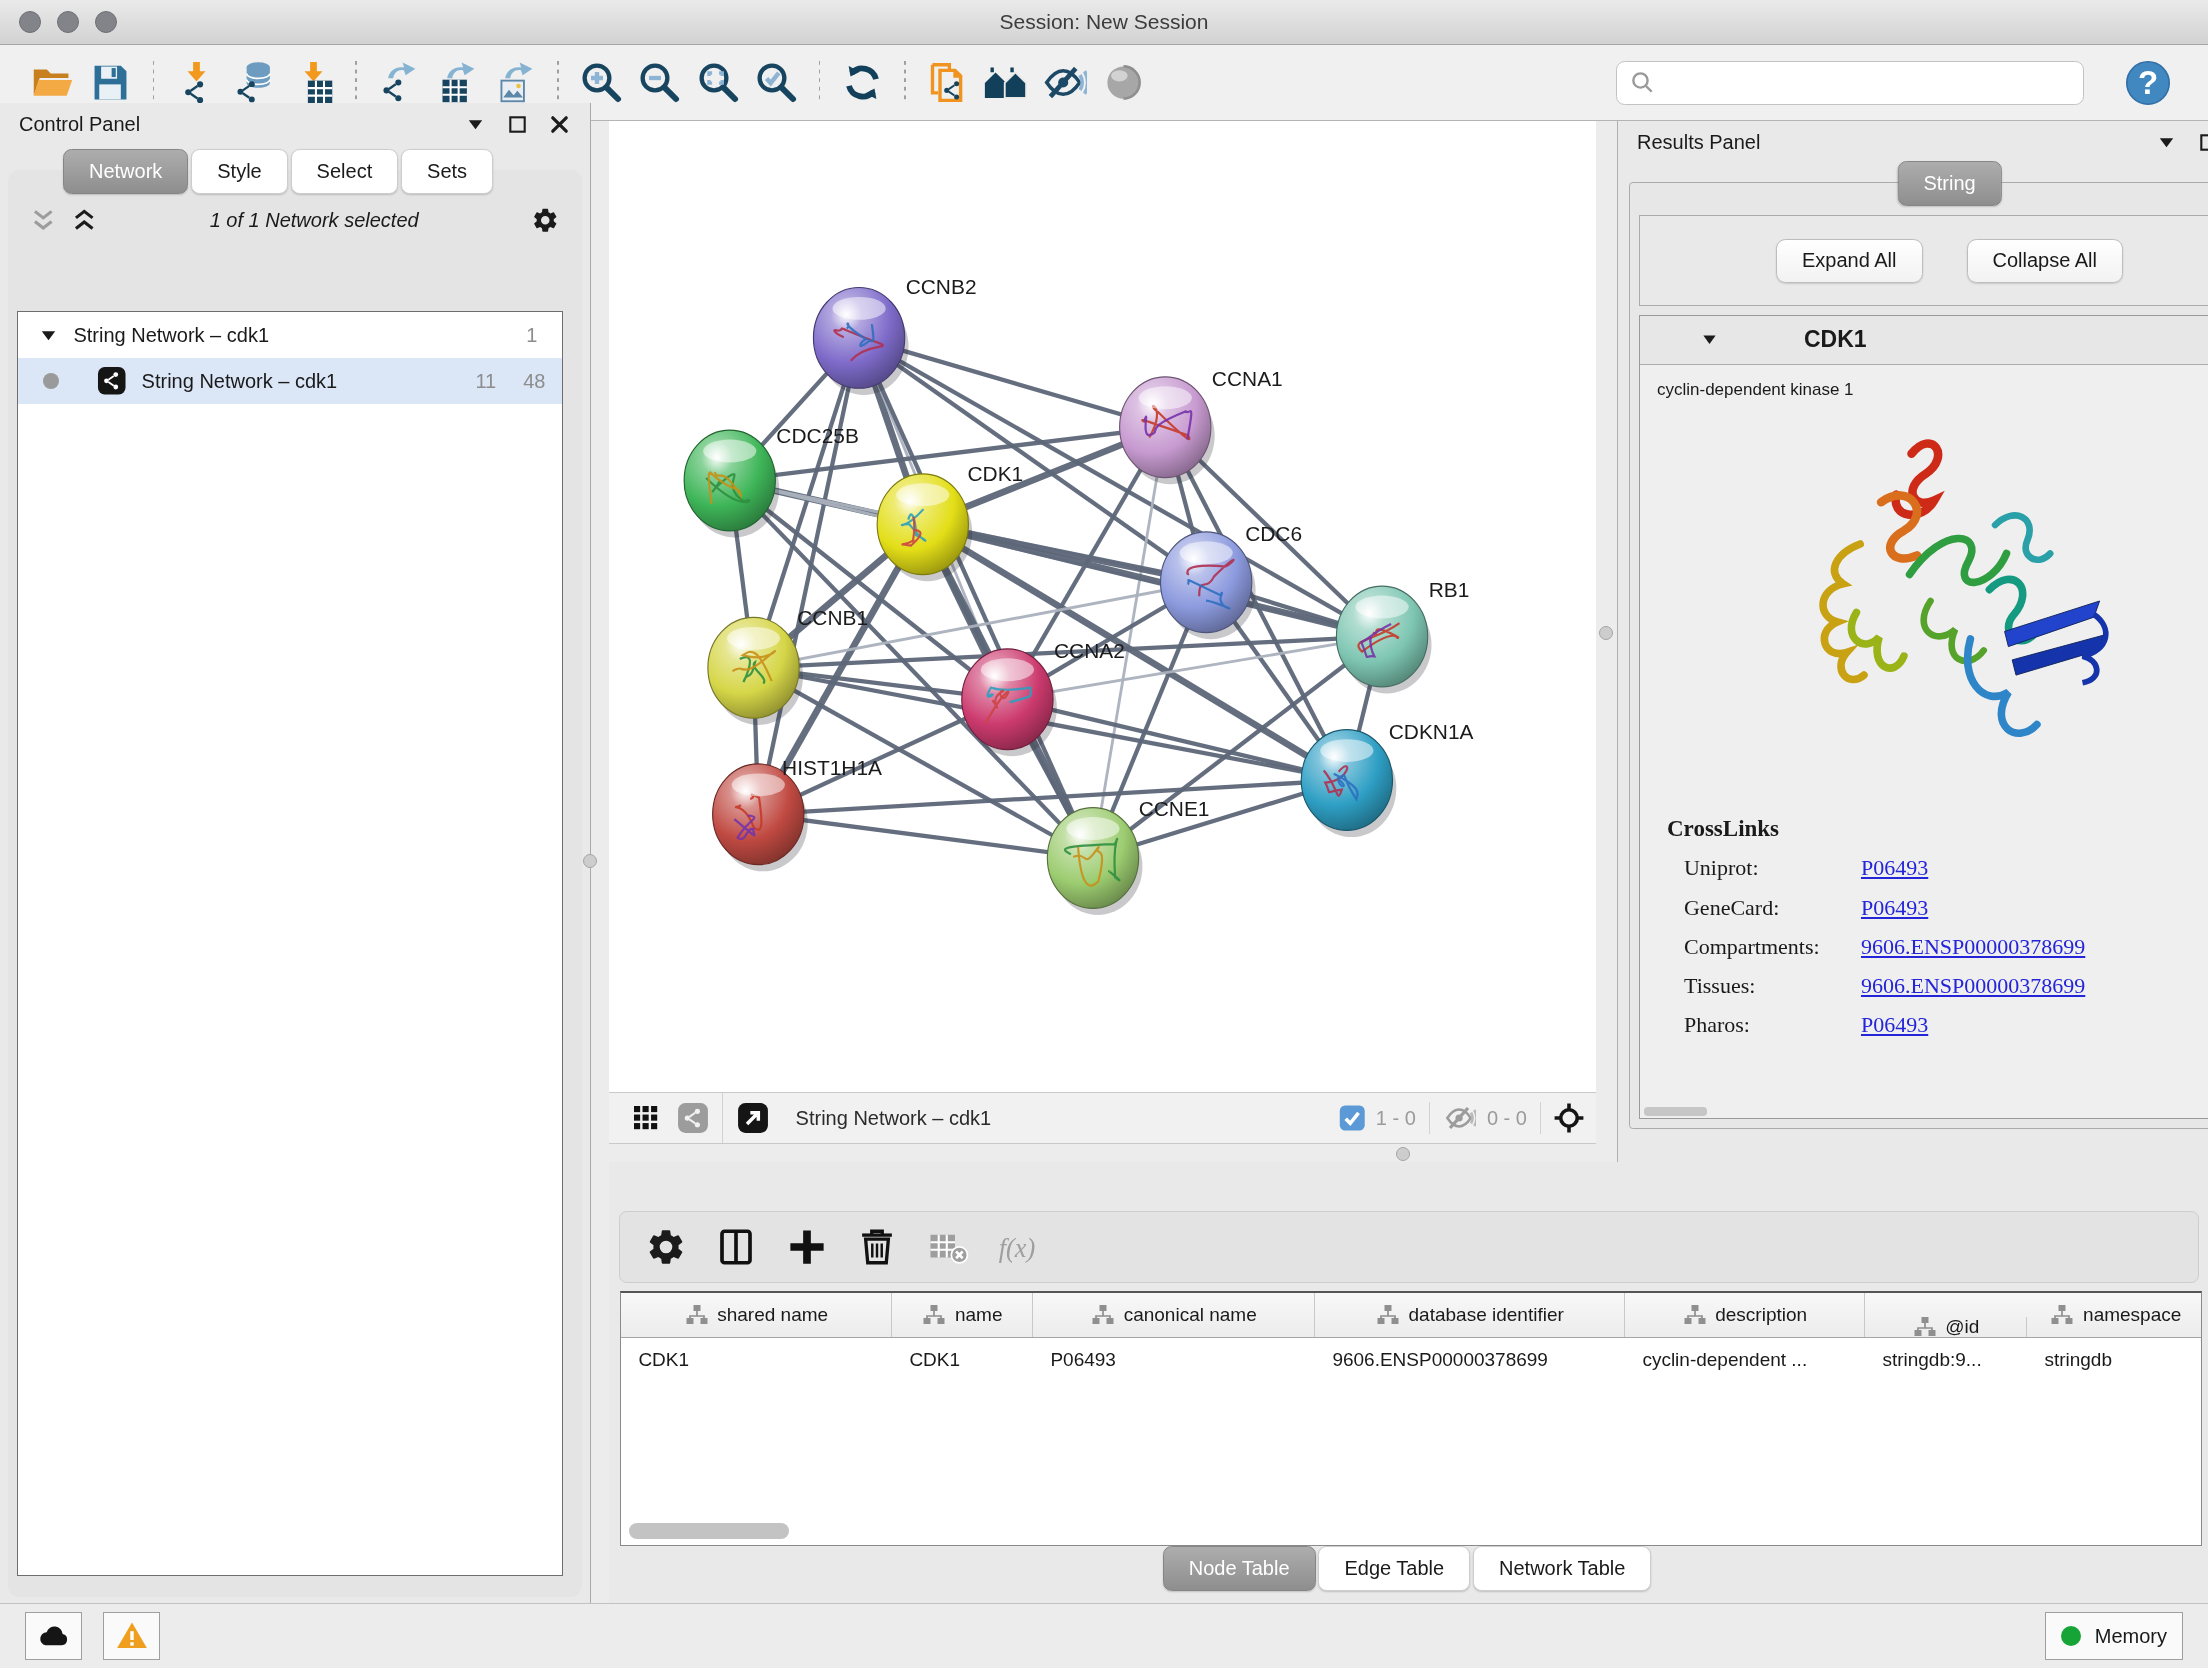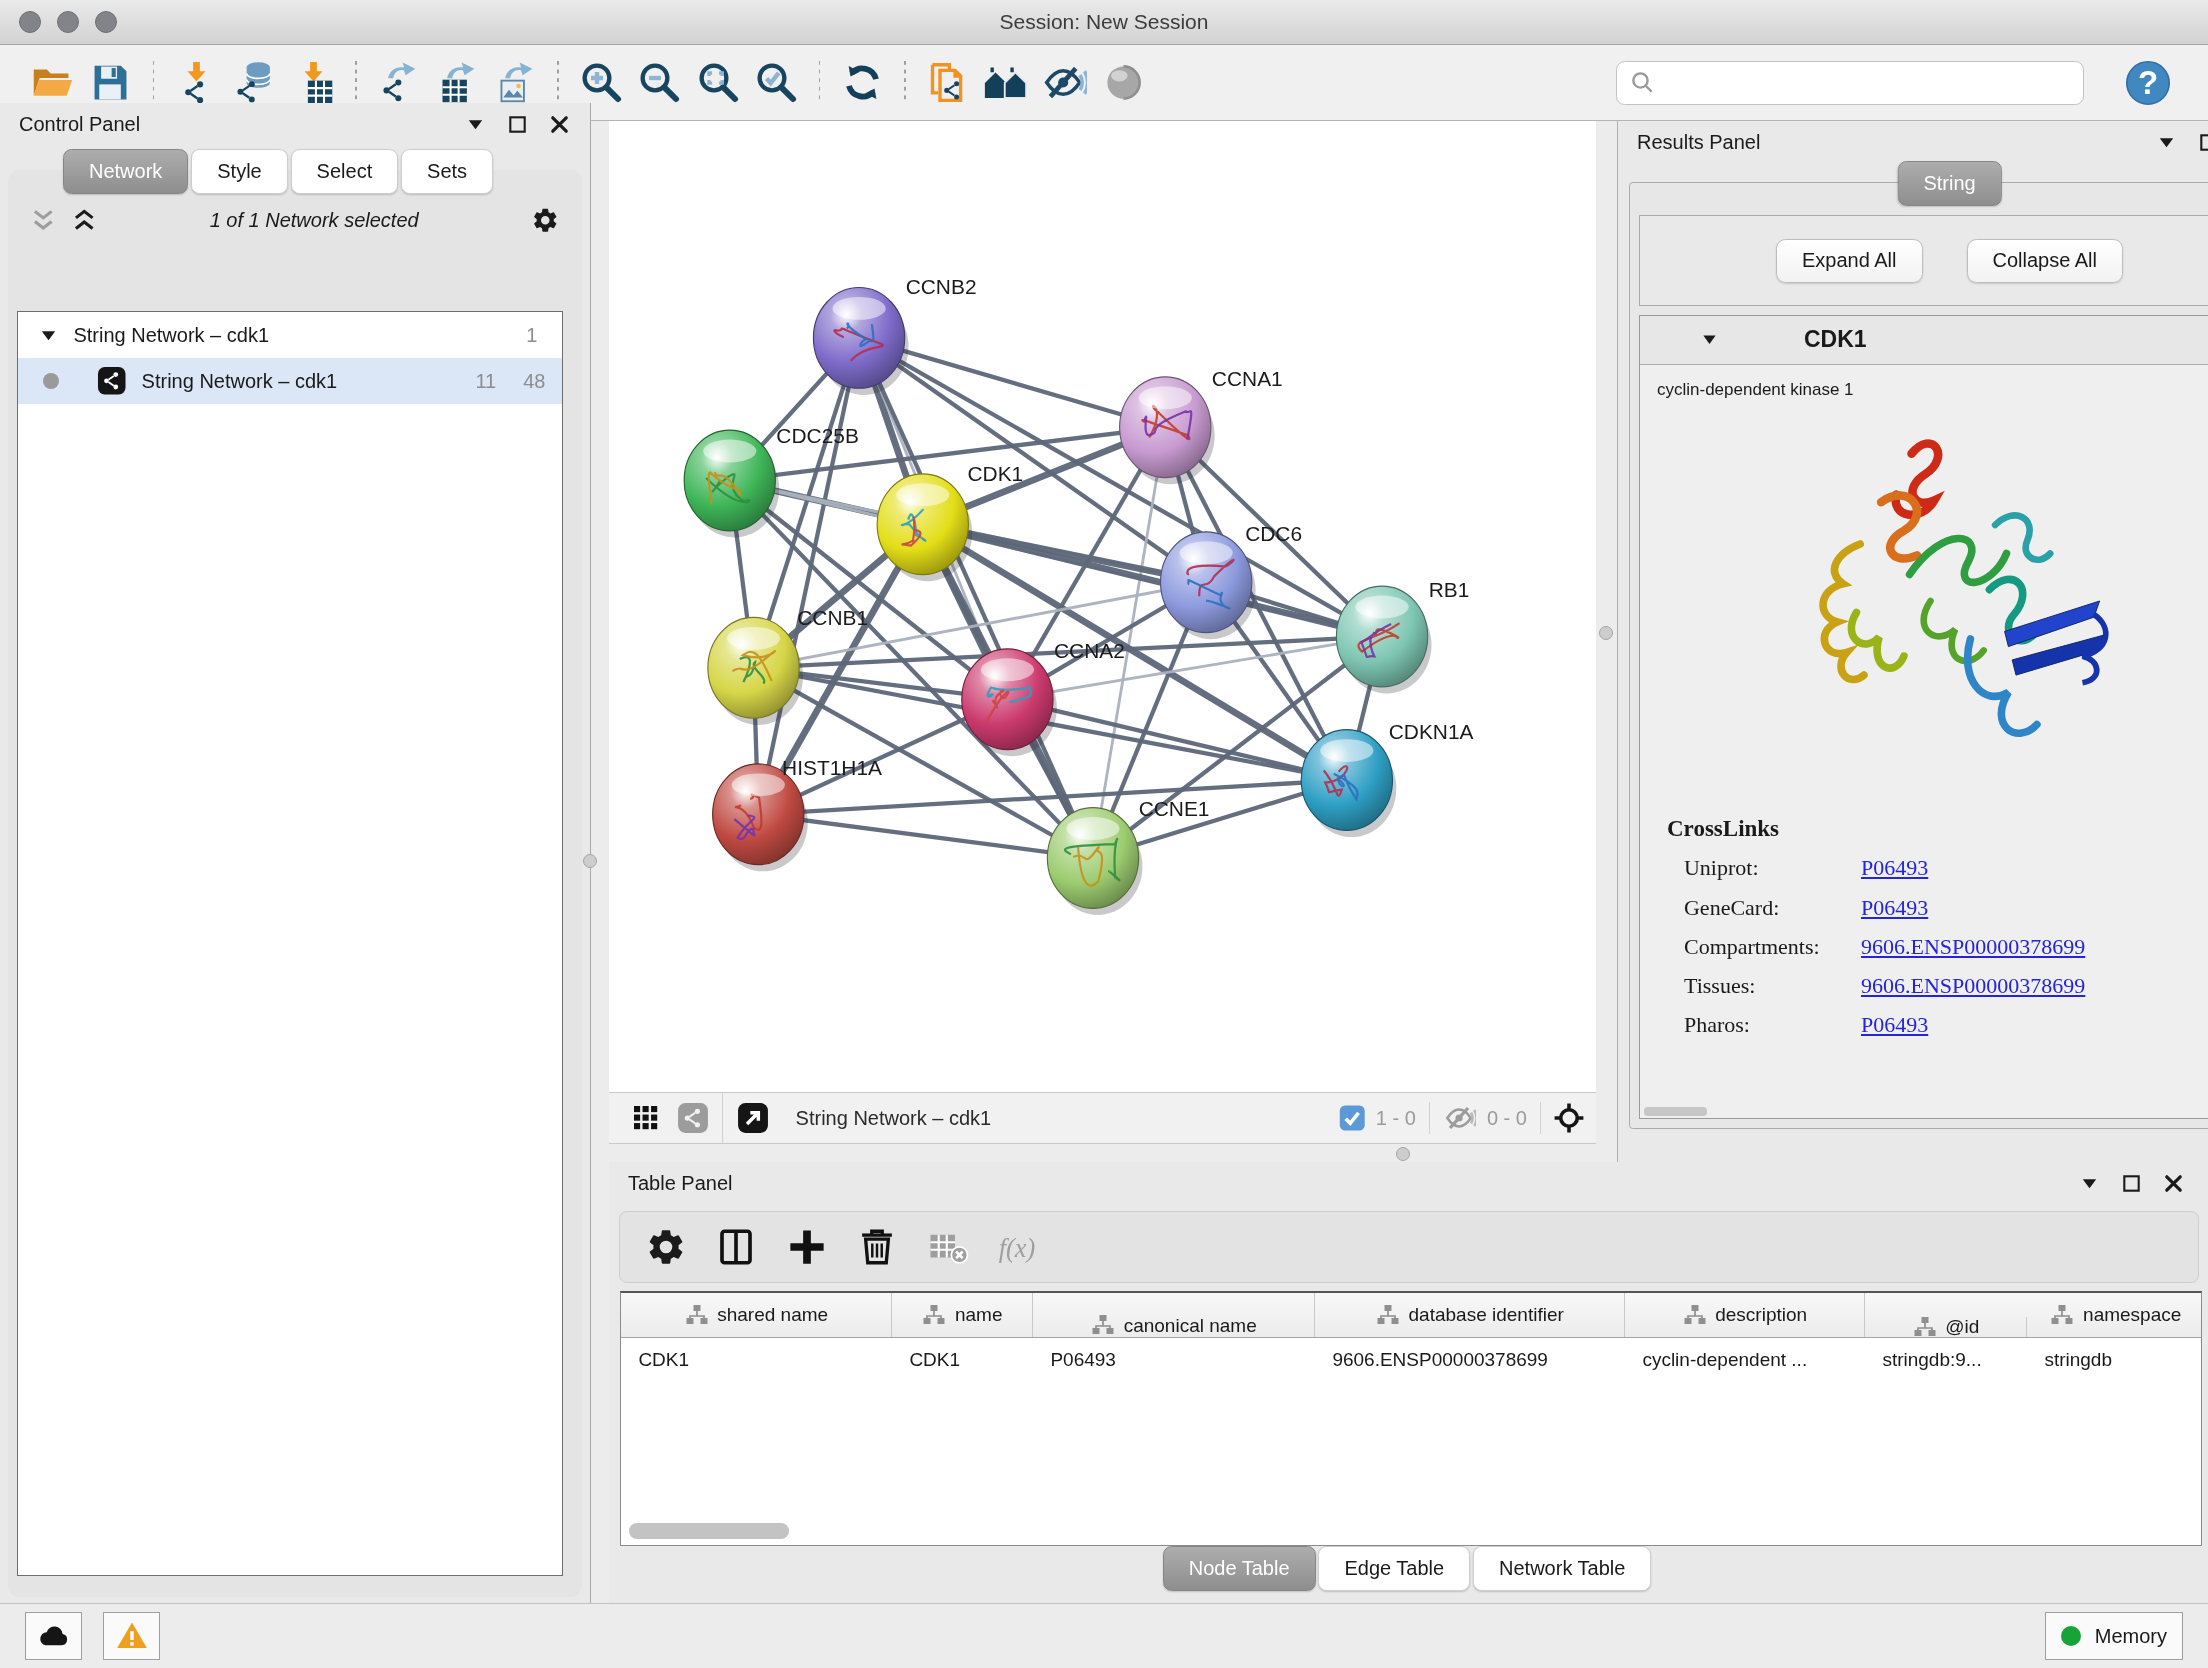--- a/index.html
+++ b/index.html
@@ -737,40 +737,20 @@
               <span class="xlabel">Pharos:</span>
               <span class="xlink">P06493</span>
             </div>
           </div>
         <div class="entry-thumb"></div>
       </div>
     </div>
   </div>
 
   <div class="tablepanel">
-    <div class="ptitle">
-      <span>Table Panel</span>
-      <span class="ptools" style="padding-right:3.8px;">
-        <span class="ic">
-            <svg viewBox="0 0 24 24">
-              <path d="M5 7.5h14L12 17z" fill="#1b1b1b"></path>
-            </svg>
-          </span>
-        <span class="ic">
-            <svg viewBox="0 0 24 24">
-              <rect x="4.5" y="4.5" width="15" height="15" fill="none" stroke="#1b1b1b" stroke-width="2.2"></rect>
-            </svg>
-          </span>
-        <span class="ic">
-            <svg viewBox="0 0 24 24">
-              <path d="M5 5l14 14M19 5L5 19" stroke="#1b1b1b" stroke-width="3.4" stroke-linecap="round"></path>
-            </svg>
-          </span>
-      </span>
-    </div>
     <div class="tp-toolbar">
       <span class="ic">
           <svg viewBox="0 0 24 24">
             <path d="M19.14 12.94c.04-.3.06-.61.06-.94s-.02-.64-.07-.94l2.03-1.58a.49.49 0 0 0 .12-.61l-1.92-3.32a.49.49 0 0 0-.59-.22l-2.39.96c-.5-.38-1.03-.7-1.62-.94l-.36-2.54a.48.48 0 0 0-.48-.41h-3.84c-.24 0-.43.17-.47.41l-.36 2.54c-.59.24-1.13.57-1.62.94l-2.39-.96a.49.49 0 0 0-.59.22L2.74 8.87c-.12.21-.08.47.12.61l2.03 1.58c-.05.3-.09.63-.09.94s.02.64.07.94l-2.03 1.58a.49.49 0 0 0-.12.61l1.92 3.32c.12.22.37.29.59.22l2.39-.96c.5.38 1.03.7 1.62.94l.36 2.54c.05.24.24.41.48.41h3.84c.24 0 .44-.17.47-.41l.36-2.54c.59-.24 1.13-.56 1.62-.94l2.39.96c.22.08.47 0 .59-.22l1.92-3.32a.49.49 0 0 0-.12-.61zM12 15.6A3.6 3.6 0 1 1 12 8.4a3.6 3.6 0 0 1 0 7.2z" fill="#1b1b1b"></path>
           </svg>
         </span>
       <span class="ic">
           <svg viewBox="0 0 24 24">
             <rect x="4" y="3" width="16" height="18" rx="1.5" fill="none" stroke="#111" stroke-width="2.1"></rect>
             <path d="M12 3v18" stroke="#111" stroke-width="2.1"></path>
@@ -824,21 +804,21 @@
                 <g fill="#8f8f8f">
                   <rect x="8.5" y="2" width="7" height="6"></rect>
                   <rect x="1.5" y="15" width="7" height="6"></rect>
                   <rect x="15.5" y="15" width="7" height="6"></rect>
                 </g>
                 <path d="M12 8v5M5 15v-2h14v2" stroke="#8f8f8f" stroke-width="1.7" fill="none"></path>
               </svg>
             </span>
             <span>name</span>
           </div>
-          <div class="th" style="width: 282px; align-items: flex-end;">
+          <div class="th" style="width: 282px;">
             <span class="ic">
               <svg viewBox="0 0 24 24">
                 <g fill="#8f8f8f">
                   <rect x="8.5" y="2" width="7" height="6"></rect>
                   <rect x="1.5" y="15" width="7" height="6"></rect>
                   <rect x="15.5" y="15" width="7" height="6"></rect>
                 </g>
                 <path d="M12 8v5M5 15v-2h14v2" stroke="#8f8f8f" stroke-width="1.7" fill="none"></path>
               </svg>
             </span>

